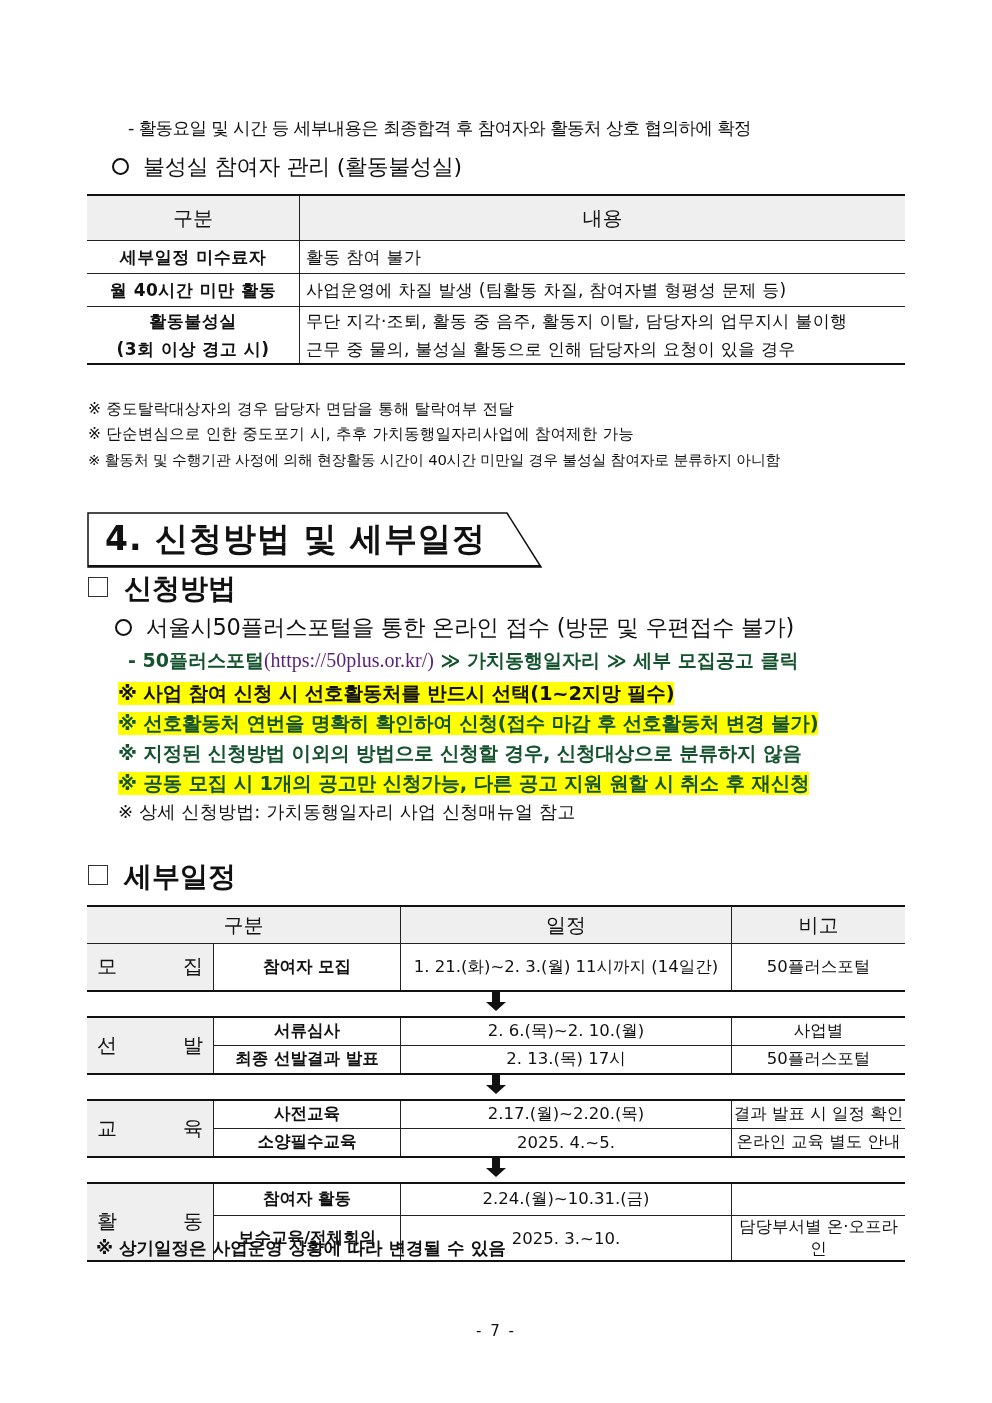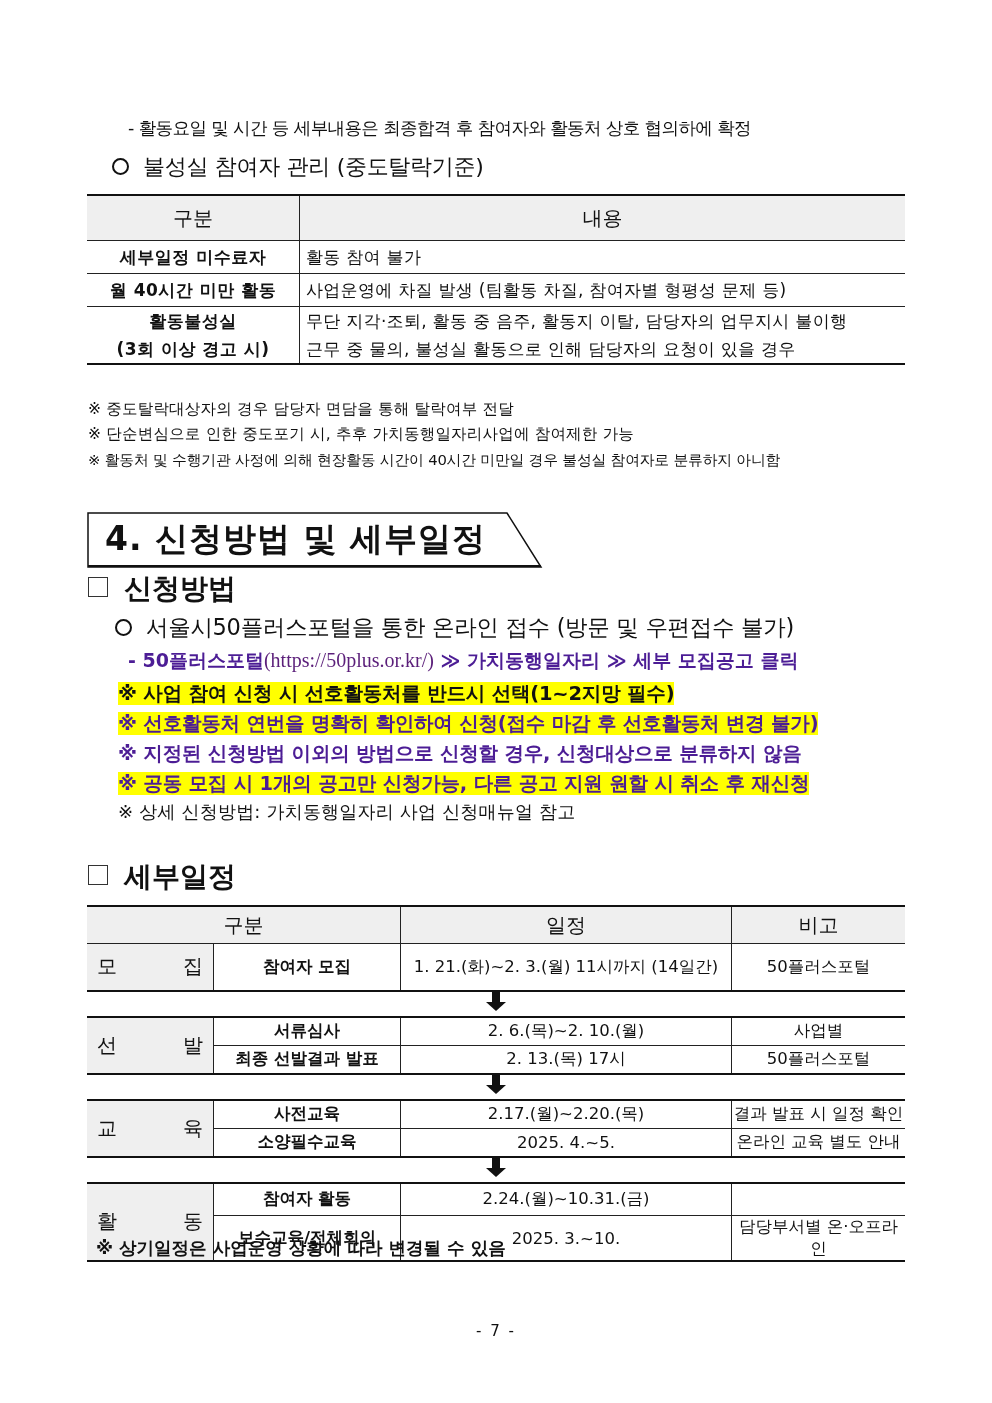--- a/index.html
+++ b/index.html
@@ -24,21 +24,21 @@
 
   .banner { left: 87px; top: 512px; width: 452px; height: 54px; }
   .banner-text { position: absolute; left: 18px; top: 5px; font-size: 33px; font-weight: bold; letter-spacing: 1px; }
 
   .box-h { font-size: 28px; font-weight: bold; }
   .sq { display: inline-block; width: 20px; height: 20px; border: 1.5px solid #333; vertical-align: 1px; margin-right: 16px; box-sizing: border-box; }
   .h-apply { left: 88px; top: 570px; }
   .h-sched { left: 88px; top: 858px; }
 
   .o2 { left: 115px; top: 612px; font-size: 22.5px; letter-spacing: -0.3px; }
-  .blue { color: #4c1d95; font-weight: bold; }
+  .blue { color: #14532d; font-weight: bold; }
   .purple { color: #5b1f7a; }
   .lnk { left: 128px; top: 648px; font-size: 19px; }
   .hl { background: #ffff00; }
   .s-line { left: 118px; font-size: 19.5px; font-weight: bold; letter-spacing: -0.2px; }
   .s1 { top: 680px; } .s2 { top: 710px; } .s3 { top: 740px; } .s4 { top: 770px; }
   .s5 { left: 118px; top: 800px; font-size: 18px; letter-spacing: 0.2px; }
 
   .t2 { left: 87px; top: 905px; width: 818px; font-size: 16.5px; }
   .t2 td { border: 1px solid #222; text-align: center; height: 27px; padding: 0; }
   .t2 tr.hdr td { background: #efefef; font-size: 20px; height: 36px; border-top: 2px solid #111; }
@@ -57,21 +57,21 @@
 
   .footnote { left: 96px; top: 1236px; font-size: 17.5px; font-weight: bold; }
   .pagenum { left: 476px; top: 1322px; font-size: 15px; letter-spacing: 2px; }
 </style>
 </head>
 <body>
 
 <div class="abs line t-top">- 활동요일 및 시간 등 세부내용은 최종합격 후 참여자와 활동처 상호 협의하에 확정</div>
 
 <div class="abs line sec-o">
-  <span class="circle"></span><span>불성실 참여자 관리 (중도탈락기준)</span>
+  <span class="circle"></span><span>불성실 참여자 관리 (활동불성실)</span>
 </div>
 
 <table class="abs t1">
   <tbody>
       <tr>
     <th>구분</th>
     <th>내용</th>
   </tr>
   <tr>
     <td class="k">세부일정 미수료자</td>

